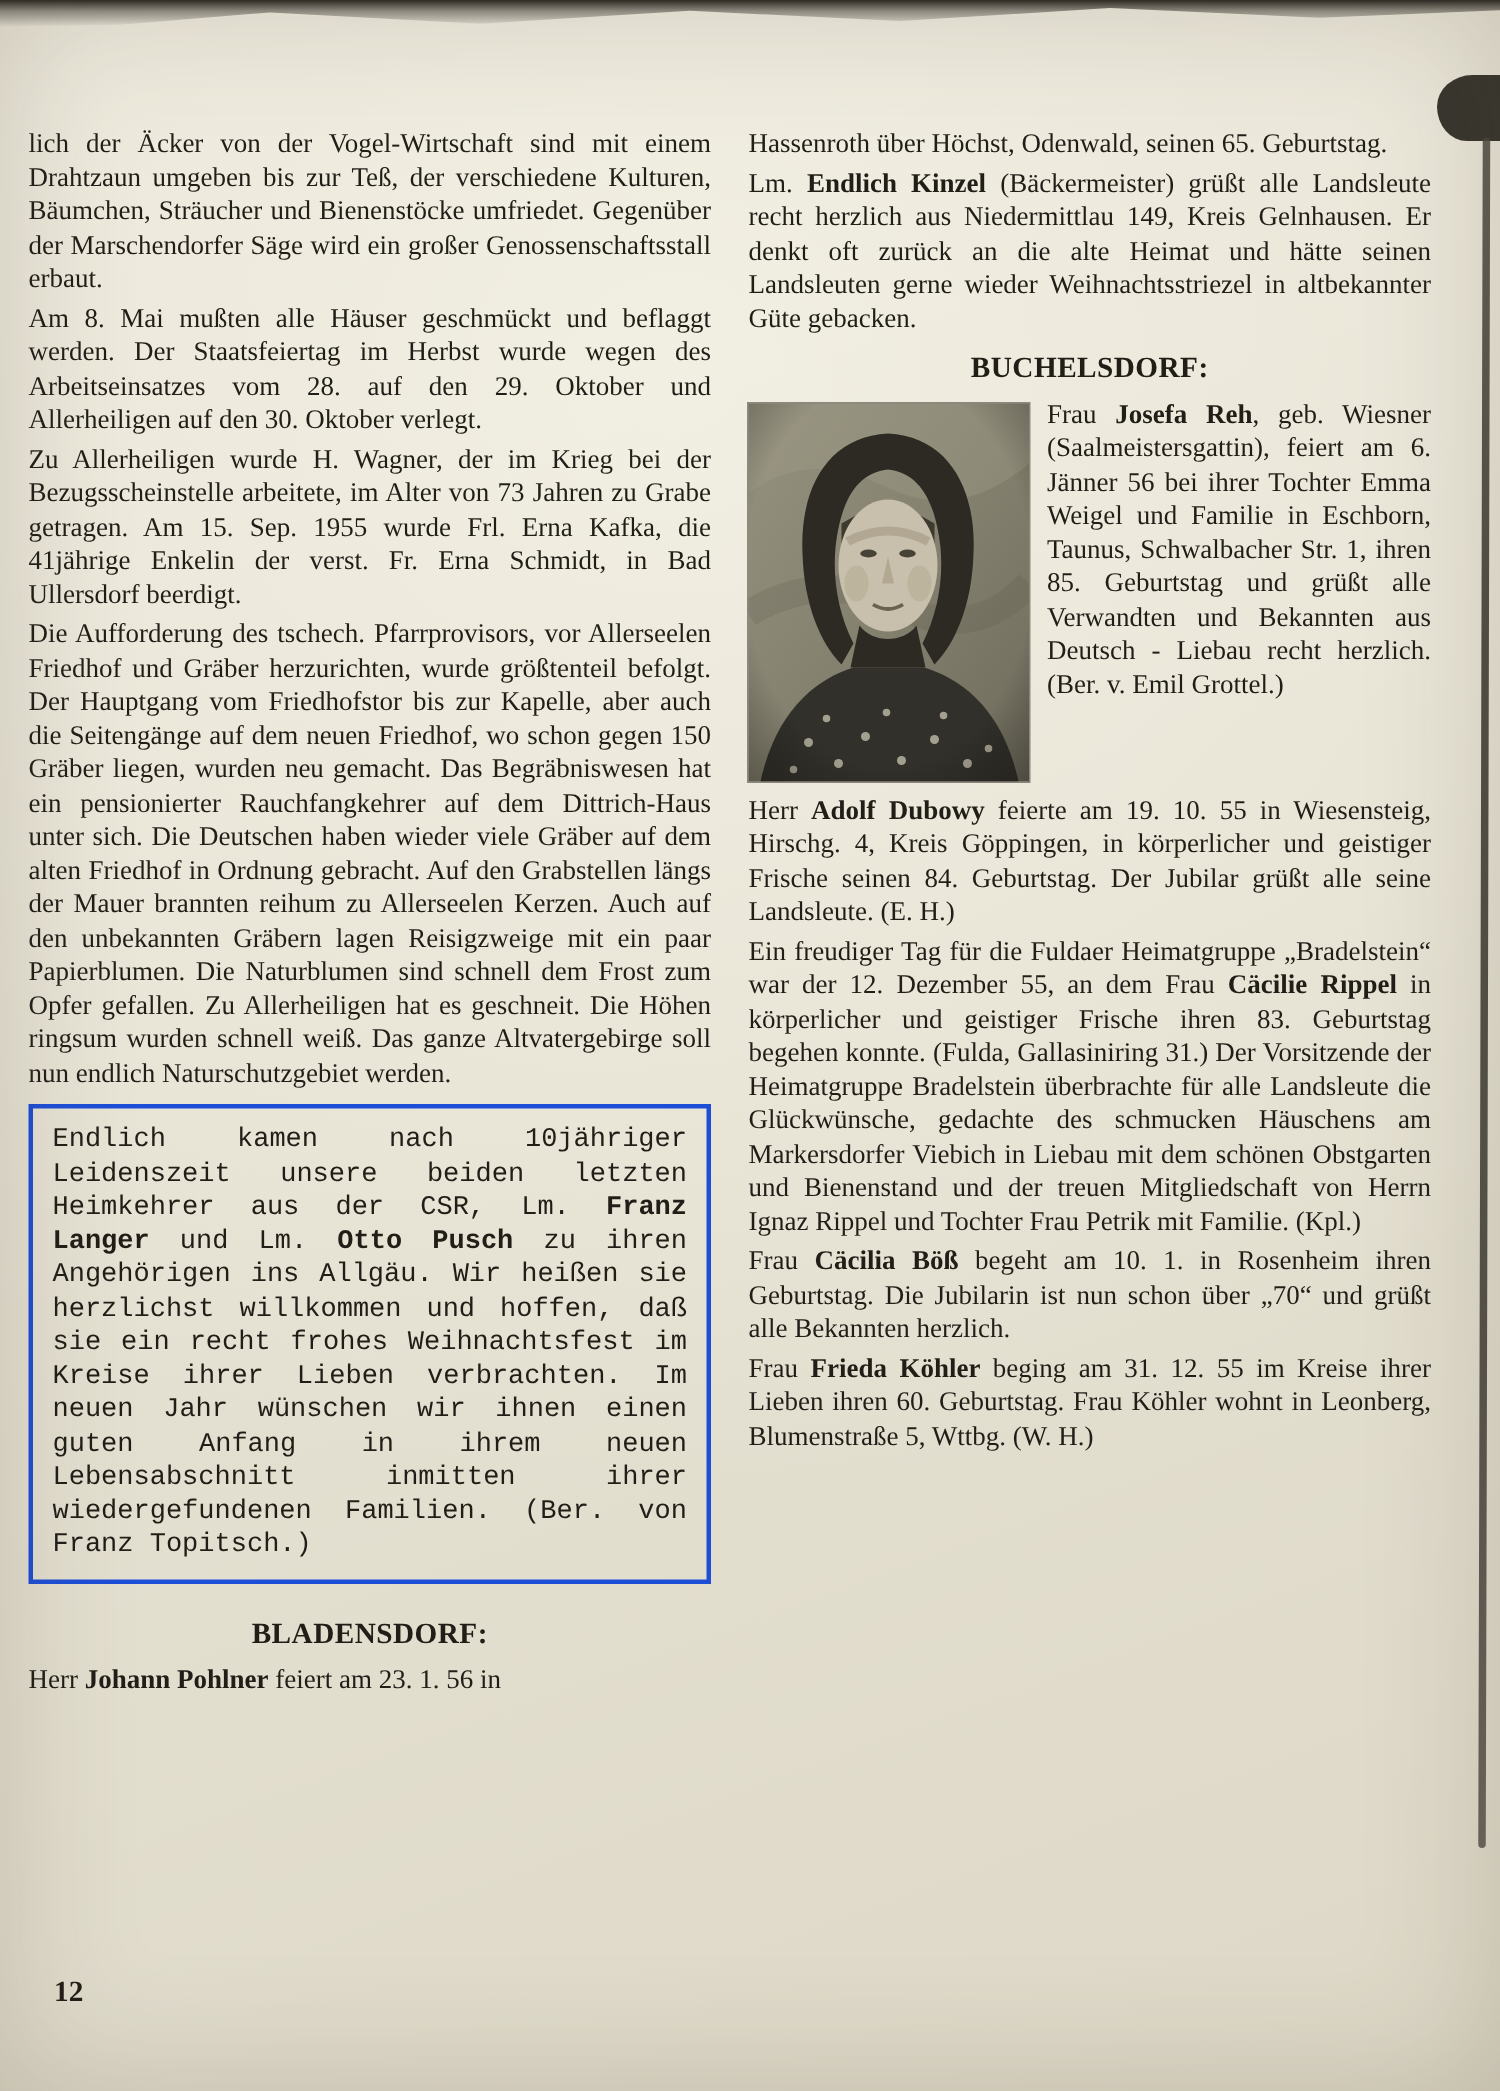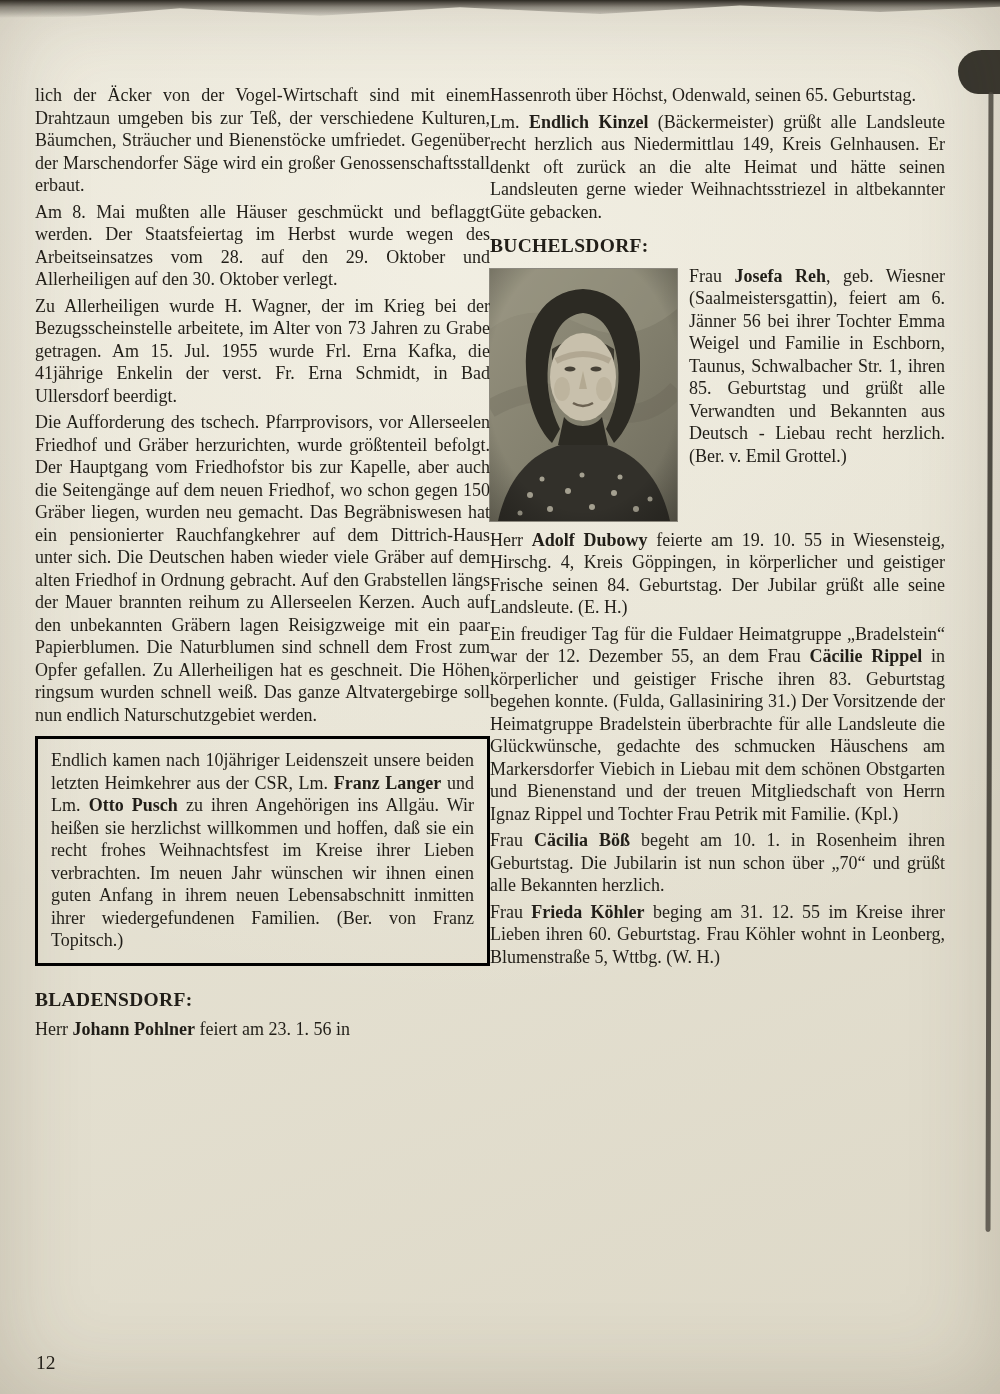--- a/index.html
+++ b/index.html
@@ -25,65 +25,66 @@
     position:absolute; top:50px; right:0; width:42px; height:44px; z-index:4;
     background:#23211b; opacity:0.9;
     border-radius:65% 0 0 55% / 55% 0 0 60%;
   }
   .edge-right {
     position:absolute; top:92px; right:8px; width:5px; height:1140px; z-index:4;
     background:linear-gradient(#4a473f, #33312b 30%, #3c3932 70%, #555149);
     border-radius:3px; opacity:0.85; transform:rotate(0.15deg);
   }
 
-  .content { position:absolute; left:35px; top:84px; width:935px; display:flex; z-index:2; }
+  .content { position:absolute; left:19px; top:84px; width:935px; display:flex; gap:25px; z-index:2; }
   .col { width:455px; font-size:18px; line-height:22.5px; text-align:justify; hyphens:auto; -webkit-hyphens:auto; }
   .para { margin:0 0 4px 0; text-align:justify; }
   .b { font-weight:bold; }
 
   .section-heading {
     font-size:19.5px; font-weight:bold; letter-spacing:0.3px;
-    margin:12px 0 7px; text-align:left;
+    margin:12px 0 7px; text-align:center;
   }
 
   .boxed {
-    border:3px solid #000000;
+    border:3px solid #1d4ed8;
     padding:10px 13px 11px;
     margin:10px 0 23px;
+    font-family:Liberation Mono, monospace;
   }
   .boxed .para { margin:0; }
 
   .photo-block { margin:2px 0 4px; }
   .photo-block::after { content:""; display:block; clear:both; }
   .portrait {
     float:left; width:187px; height:252px;
     margin:4px 12px 4px 0;
     background:#8a867a;
     outline:1px solid rgba(40,36,28,0.5);
   }
   .portrait svg { display:block; width:100%; height:100%; }
 
   .page-number {
-    position:absolute; left:36px; top:1352px; z-index:3;
-    font-size:19.5px; font-weight:normal;
+    position:absolute; left:36px; top:1318px; z-index:3;
+    font-size:19.5px; font-weight:bold;
   }
 </style>
 </head>
 <body>
 
 <div class="edge-top"></div>
 <div class="blob-tr"></div>
 <div class="edge-right"></div>
 
 <div class="content">
 
   <div class="col col-left">
     <p class="para">lich der Äcker von der Vogel-Wirtschaft sind mit einem Drahtzaun umgeben bis zur Teß, der verschiedene Kulturen, Bäumchen, Sträucher und Bienenstöcke umfriedet. Gegenüber der Marschendorfer Säge wird ein großer Genossenschaftsstall erbaut.</p>
     <p class="para">Am 8. Mai mußten alle Häuser geschmückt und beflaggt werden. Der Staatsfeiertag im Herbst wurde wegen des Arbeitseinsatzes vom 28. auf den 29. Oktober und Allerheiligen auf den 30. Oktober verlegt.</p>
-    <p class="para">Zu Allerheiligen wurde H. Wagner, der im Krieg bei der Bezugsscheinstelle arbeitete, im Alter von 73 Jahren zu Grabe getragen. Am 15. Jul. 1955 wurde Frl. Erna Kafka, die 41jährige Enkelin der verst. Fr. Erna Schmidt, in Bad Ullersdorf beerdigt.</p>
+    <p class="para">Zu Allerheiligen wurde H. Wagner, der im Krieg bei der Bezugsscheinstelle arbeitete, im Alter von 73 Jahren zu Grabe getragen. Am 15. Sep. 1955 wurde Frl. Erna Kafka, die 41jährige Enkelin der verst. Fr. Erna Schmidt, in Bad Ullersdorf beerdigt.</p>
     <p class="para">Die Aufforderung des tschech. Pfarrprovisors, vor Allerseelen Friedhof und Gräber herzurichten, wurde größtenteil befolgt. Der Hauptgang vom Friedhofstor bis zur Kapelle, aber auch die Seitengänge auf dem neuen Friedhof, wo schon gegen 150 Gräber liegen, wurden neu gemacht. Das Begräbniswesen hat ein pensionierter Rauchfangkehrer auf dem Dittrich-Haus unter sich. Die Deutschen haben wieder viele Gräber auf dem alten Friedhof in Ordnung gebracht. Auf den Grabstellen längs der Mauer brannten reihum zu Allerseelen Kerzen. Auch auf den unbekannten Gräbern lagen Reisigzweige mit ein paar Papierblumen. Die Naturblumen sind schnell dem Frost zum Opfer gefallen. Zu Allerheiligen hat es geschneit. Die Höhen ringsum wurden schnell weiß. Das ganze Altvatergebirge soll nun endlich Naturschutzgebiet werden.</p>
 
 
     <div class="boxed">
       <p class="para"><span>Endlich kamen nach 10jähriger Leidenszeit unsere beiden letzten Heimkehrer aus der CSR, Lm. </span><span class="b">Franz Langer</span><span> und Lm. </span><span class="b">Otto Pusch</span><span> zu ihren Angehörigen ins Allgäu. Wir heißen sie herzlichst willkommen und hoffen, daß sie ein recht frohes Weihnachtsfest im Kreise ihrer Lieben verbrachten. Im neuen Jahr wünschen wir ihnen einen guten Anfang in ihrem neuen Lebensabschnitt inmitten ihrer wiedergefundenen Familien. (Ber. von Franz Topitsch.)</span></p>
     </div>
 
     <h2 class="section-heading">BLADENSDORF:</h2>
 
     <p class="para"><span>Herr </span><span class="b">Johann Pohlner</span><span> feiert am 23. 1. 56 in</span></p>

